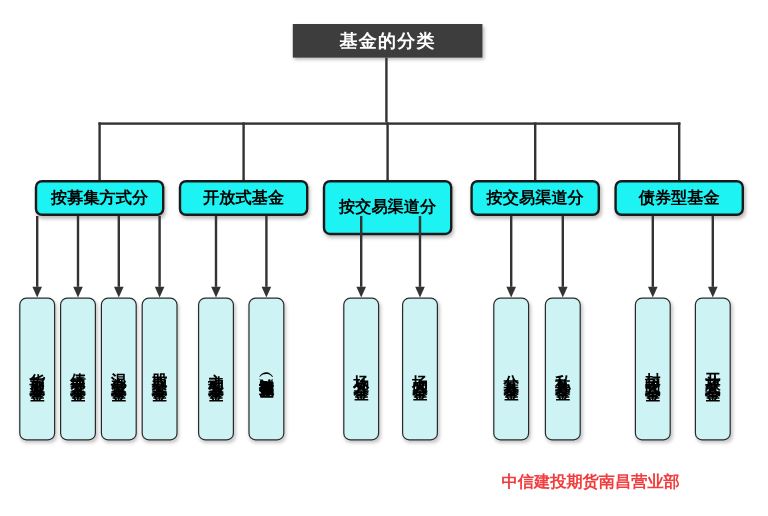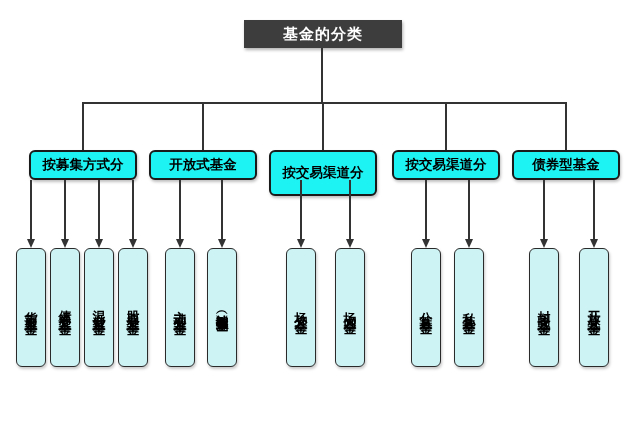--- a/index.html
+++ b/index.html
@@ -124,13 +124,14 @@
       <div class="arrowhead" style="left: 539.5px; top: 239px;"></div>
       <div class="node child-node" style="left: 529px; top: 248px; width: 30px; height: 119px;">
         <span class="vlabel">封闭式基金</span>
       </div>
       <div class="vline" style="left: 593px; top: 180px; width: 2px; height: 59px;"></div>
       <div class="arrowhead" style="left: 589.5px; top: 239px;"></div>
       <div class="node child-node" style="left: 579px; top: 248px; width: 30px; height: 119px;">
         <span class="vlabel">开放式基金</span>
       </div>
     </div>
+  <div class="footer-text" style="left:418px;top:393px;">中信建投期货南昌营业部</div>
 </div>
 
 </body></html>

